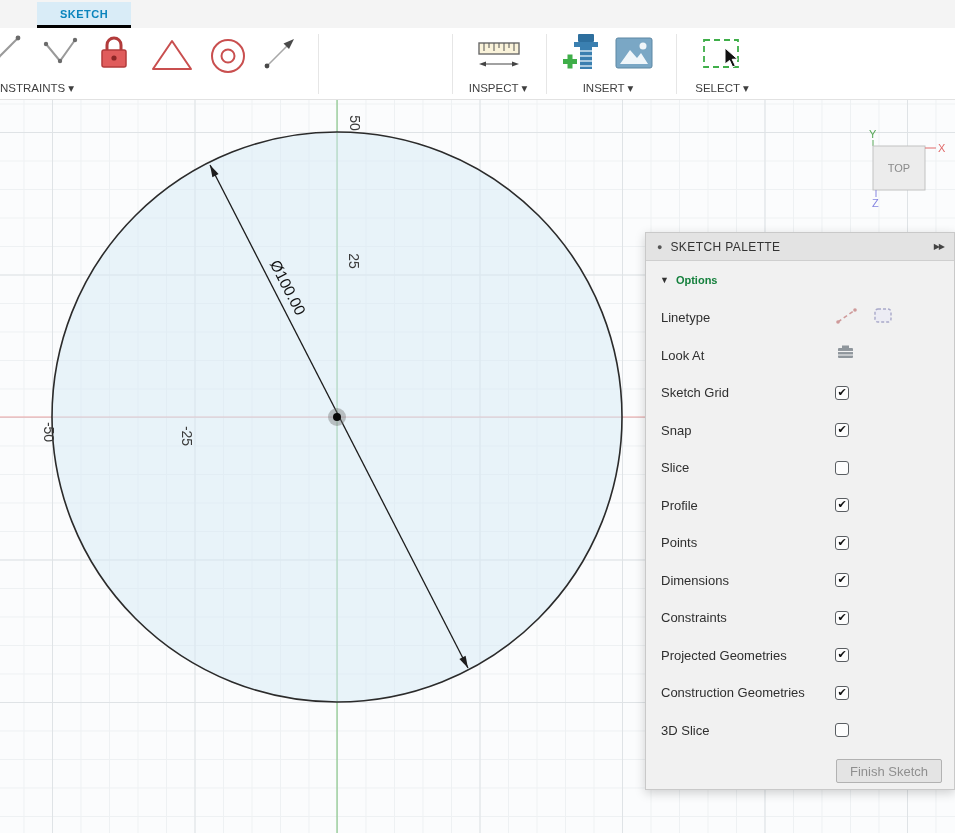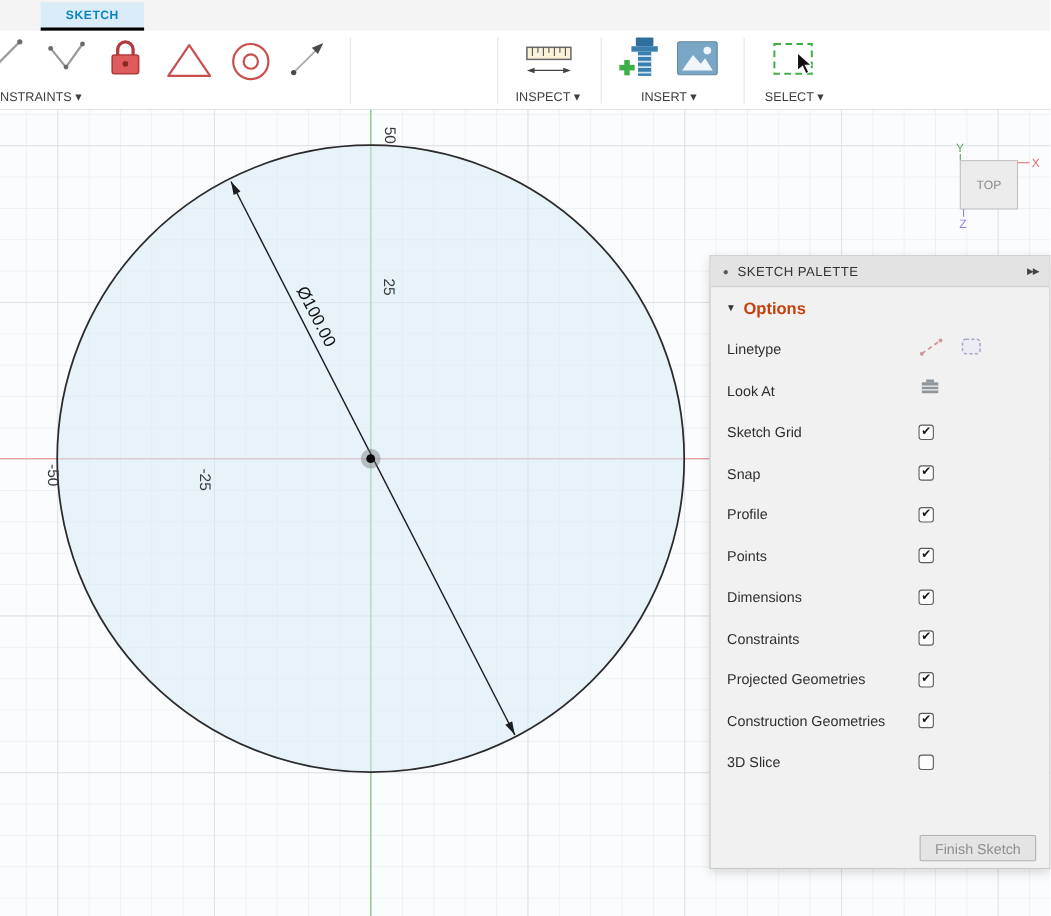--- a/index.html
+++ b/index.html
@@ -48,21 +48,21 @@
              box-shadow:0 3px 10px rgba(0,0,0,.18); }
   .pal-header { height:28px; background:#e3e3e3; border-bottom:1px solid #cfcfcf;
                 display:flex; align-items:center; cursor:move; }
   .grip { margin:0 8px 0 11px; font-size:9px; color:#555; }
   .pal-title { font-size:12px; color:#333; letter-spacing:.4px; }
   .pal-collapse { margin-left:auto; margin-right:10px; font-size:8px; letter-spacing:-1px;
                   color:#444; cursor:pointer; }
   .pal-options-header { position:absolute; left:0; top:28px; width:100%; height:38px;
                         display:flex; align-items:center; gap:7px; padding-left:14px; cursor:pointer; }
   .opt-caret { font-size:9px; color:#333; }
-  .opt-label { font-size:15px; font-weight:bold; color:#c2410c; }
+  .opt-label { font-size:11px; font-weight:bold; color:#15803d; }
   .pal-rows { position:absolute; left:0; top:66px; width:100%; }
   .prow { position:relative; height:37.5px; display:flex; align-items:center; padding-left:15px; }
   .plabel { font-size:13px; color:#2f2f2f; }
   .pctrl { position:absolute; left:189px; top:50%; transform:translateY(-50%);
            display:flex; align-items:center; gap:13px; }
   .cbox { width:14px; height:14px; border:1.5px solid #5a5e62; border-radius:3px;
           background:#fdfdfd; display:flex; align-items:center; justify-content:center; cursor:pointer; }
   .chk { font-size:11px; color:#111; line-height:1; margin-top:-1px; }
   .pal-footer { position:absolute; left:0; bottom:0; width:100%; height:40px; }
   .finish-btn { position:absolute; right:12px; bottom:6px; height:24px; padding:0 13px;
@@ -284,20 +284,26 @@
 
       <div class="prow">
         <span class="plabel">Snap</span>
         <span class="pctrl">
             <span class="cbox">
               <span class="chk">✔</span>
             </span>
           </span>
       </div>
 
+      <div class="prow">
+        <span class="plabel">Slice</span>
+        <span class="pctrl">
+            <span class="cbox"></span>
+          </span>
+      </div>
 
       <div class="prow">
         <span class="plabel">Profile</span>
         <span class="pctrl">
             <span class="cbox">
               <span class="chk">✔</span>
             </span>
           </span>
       </div>
 

